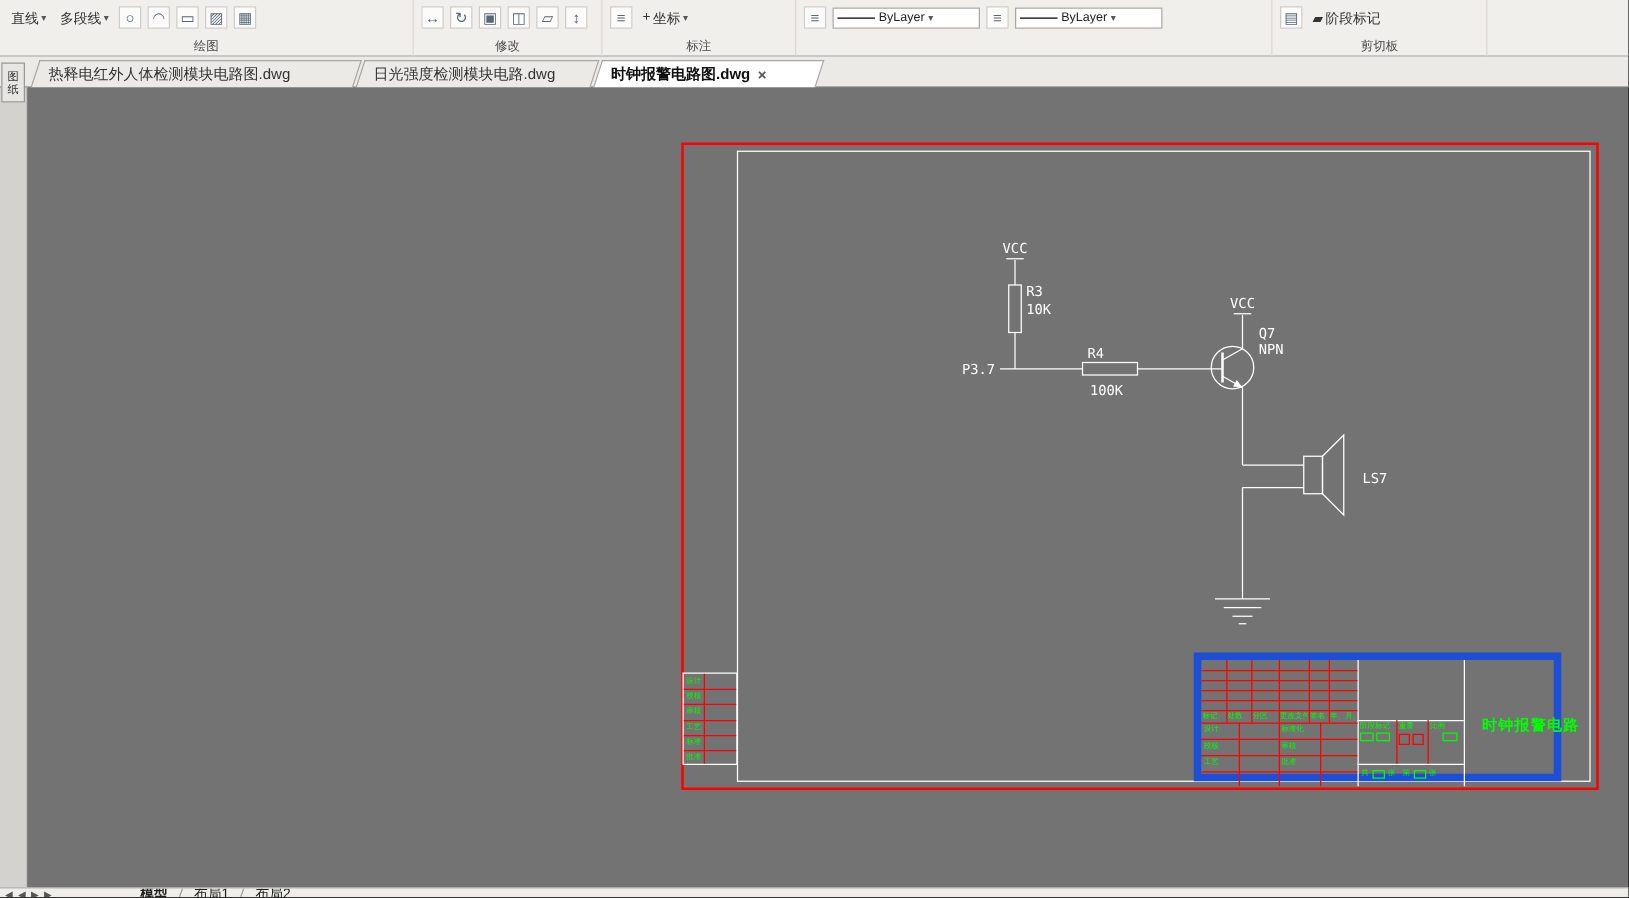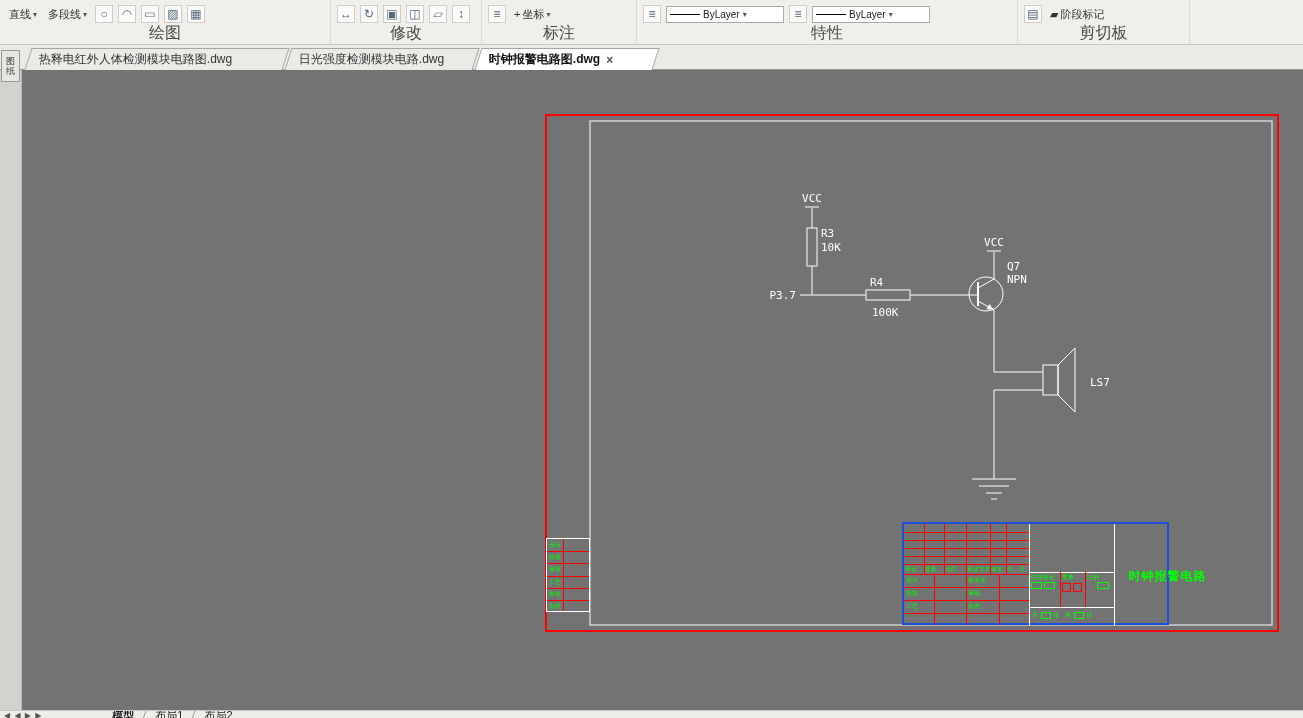--- a/index.html
+++ b/index.html
@@ -10,21 +10,21 @@
   
   .ribbon { position:absolute; left:0; top:0; width:1303px; height:45px;
             background:#f0efec; border-bottom:1px solid #c9c7c3; }
   .rpanel { position:absolute; top:0; height:45px; border-right:1px solid #dbd8d4; }
   .rp-draw { left:0; width:331px; }
   .rp-modify { left:331px; width:151px; }
   .rp-annotate { left:482px; width:155px; }
   .rp-properties { left:637px; width:381px; }
   .rp-clipboard { left:1018px; width:172px; }
   .rlabel { position:absolute; bottom:1px; left:0; right:0; text-align:center;
-            font-size:16px; color:#4a4a4a; }
+            font-size:10px; color:#4a4a4a; }
   .rtools { position:absolute; top:2px; left:6px; right:2px; height:24px;
             display:flex; align-items:center; gap:5px; overflow:hidden; }
   .rbtn { font-size:11px; color:#333; display:flex; align-items:center; gap:2px;
           padding:2px 3px; white-space:nowrap; }
   .caret { font-size:8px; color:#555; }
   .ricon { width:18px; height:18px; border:1px solid #cfccc8; background:#fbfbfa;
            color:#56677a; font-size:12px; line-height:16px; text-align:center; flex:0 0 auto; }
   .rdrop { height:17px; background:#fff; border:1px solid #aba8a4; display:flex;
            align-items:center; font-size:10px; color:#222; padding:0 3px; gap:3px;
            white-space:nowrap; }
@@ -51,22 +51,22 @@
                  flex-direction:column; align-items:center; justify-content:center;
                  font-size:9px; color:#333; line-height:10px; }
 
   
   .canvas { position:absolute; left:22px; top:70px; width:1281px; height:640px;
             background:#737373; }
   .canvas svg { position:absolute; left:0; top:0; }
   .cad-text { font-family:"DejaVu Sans Mono",monospace; font-size:11px; fill:#fff; }
 
   
-  .titleblock { position:absolute; left:880px; top:452px; width:267px; height:103px;
-                border:2px solid #1d4ed8; }
+  .titleblock { position:absolute; left:933px; top:452px; width:294px; height:103px;
+                border:6px solid #1d4ed8; }
   .sidetable { position:absolute; left:524px; top:468px; width:44px; height:74px;
                border:1px solid #fff; }
   .hl-red { position:absolute; height:0; border-top:1px solid #f00; }
   .vl-red { position:absolute; width:0; border-left:1px solid #f00; }
   .vl-white { position:absolute; width:0; border-left:1px solid #fff; }
   .hl-white { position:absolute; height:0; border-top:1px solid #fff; }
   .tb-text { position:absolute; color:#00ff00; font-size:6px; line-height:8px;
              font-family:"DejaVu Sans Mono",monospace; white-space:nowrap; overflow:hidden; }
   .tb-box-green { position:absolute; border:1px solid #00ff00; }
   .tb-box-red { position:absolute; border:1px solid #f00; }
@@ -142,21 +142,20 @@
           <span>ByLayer</span>
           <span class="caret">▾</span>
         </div>
         <div class="ricon">≡</div>
         <div class="rdrop" style="width:118px;">
           <span class="swatch"></span>
           <span>ByLayer</span>
           <span class="caret">▾</span>
         </div>
       </div>
-      <div class="rlabel">特性</div>
     </div>
 
     <div class="rpanel rp-clipboard">
       <div class="rtools">
         <div class="ricon">▤</div>
         <div class="rbtn">
           <span>▰</span>
           <span>阶段标记</span>
         </div>
       </div>

